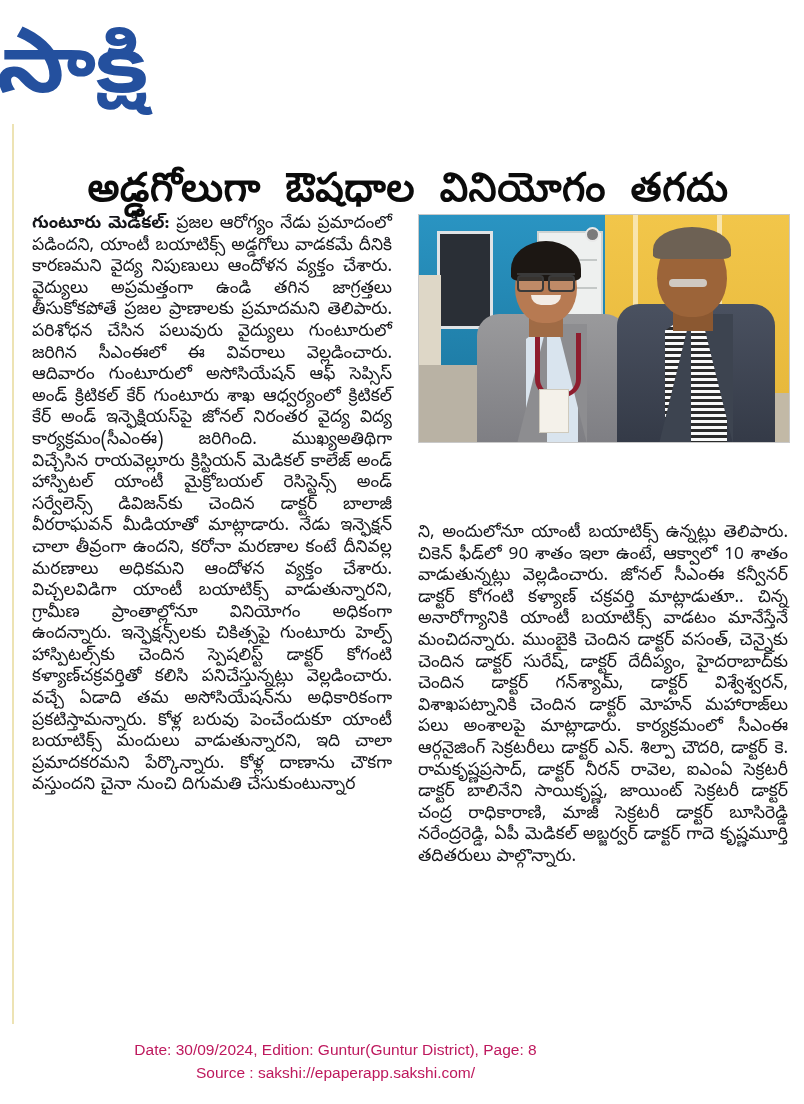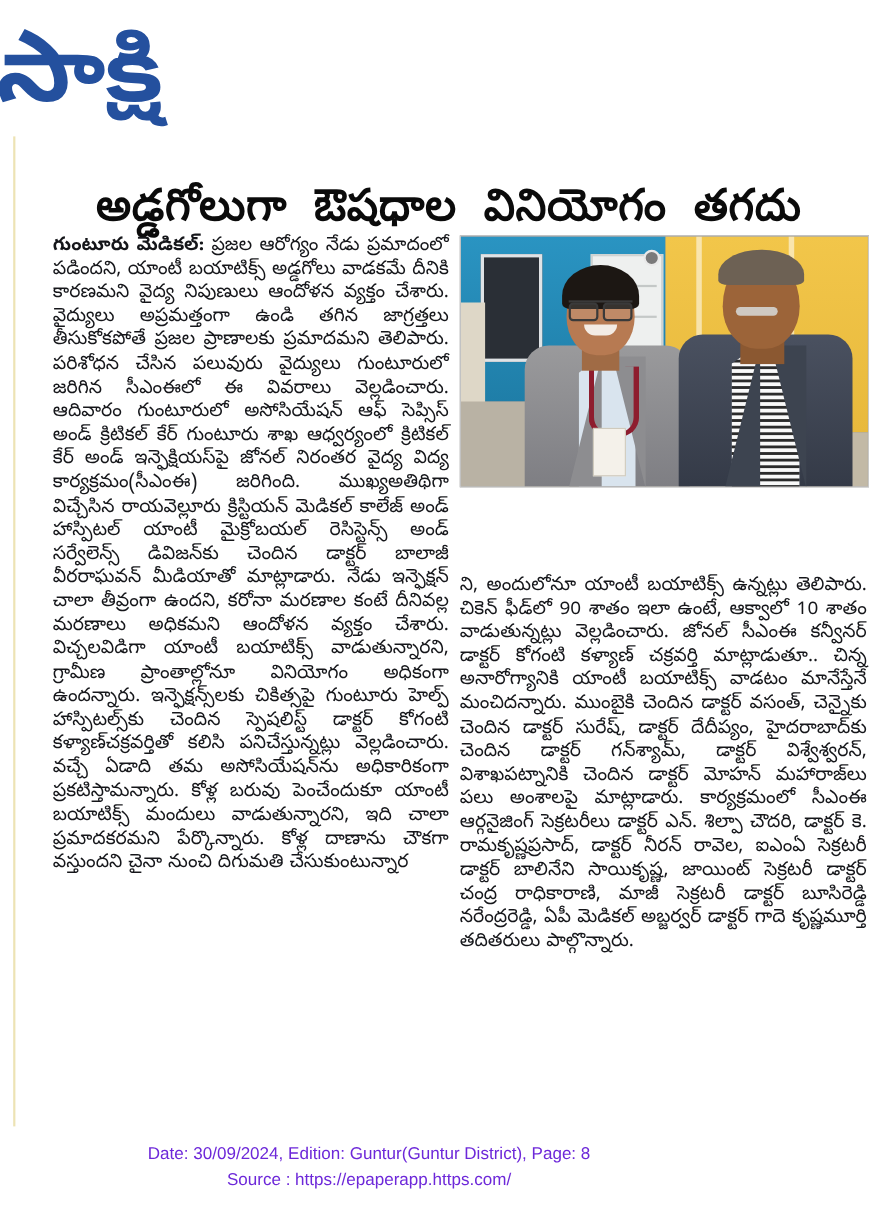--- a/index.html
+++ b/index.html
@@ -70,21 +70,21 @@
     position: absolute;
     font-family: "Noto Sans Telugu", "DejaVu Sans", sans-serif;
     font-size: 17.2px;
     line-height: 21.6px;
     text-align: justify;
     text-justify: inter-word;
     color: #15161a;
     word-spacing: 0.5px;
   }
   .col-left {
-    left: 48px;
+    left: 32px;
     top: 214px;
     width: 360px;
   }
   .col-right {
     left: 418px;
     top: 523px;
     width: 370px;
   }
   .col p {
     margin: 0;
@@ -327,21 +327,21 @@
     color: #0b0b0b;
   }
 
   
   .footer {
     position: absolute;
     left: 0;
     top: 1038px;
     width: 671px;
     text-align: center;
-    color: #6d28d9;
+    color: #be185d;
     font-family: "Liberation Sans", sans-serif;
     font-size: 15.5px;
     line-height: 23px;
   }
   .footer div { white-space: nowrap; }
 </style>
 </head>
 <body>
 
 <div class="masthead">
@@ -406,14 +406,14 @@
 
 <div class="caption">
 </div>
 
 <div class="col col-right">
   <p>ని, అందులోనూ యాంటీ బయాటిక్స్ ఉన్నట్లు తెలిపారు. చికెన్ ఫీడ్‌లో 90 శాతం ఇలా ఉంటే, ఆక్వాలో 10 శాతం వాడుతున్నట్లు వెల్లడించారు. జోనల్ సీఎంఈ కన్వీనర్ డాక్టర్ కోగంటి కళ్యాణ్ చక్రవర్తి మాట్లాడుతూ.. చిన్న అనారోగ్యానికి యాంటీ బయాటిక్స్ వాడటం మానేస్తేనే మంచిదన్నారు. ముంబైకి చెందిన డాక్టర్ వసంత్, చెన్నైకు చెందిన డాక్టర్ సురేష్, డాక్టర్ దేదీప్యం, హైదరాబాద్‌కు చెందిన డాక్టర్ గన్‌శ్యామ్, డాక్టర్ విశ్వేశ్వరన్, విశాఖపట్నానికి చెందిన డాక్టర్ మోహన్ మహారాజ్‌లు పలు అంశాలపై మాట్లాడారు. కార్యక్రమంలో సీఎంఈ ఆర్గనైజింగ్ సెక్రటరీలు డాక్టర్ ఎన్. శిల్పా చౌదరి, డాక్టర్ కె. రామకృష్ణప్రసాద్, డాక్టర్ నీరన్ రావెల, ఐఎంఏ సెక్రటరీ డాక్టర్ బాలినేని సాయికృష్ణ, జాయింట్ సెక్రటరీ డాక్టర్ చంద్ర రాధికారాణి, మాజీ సెక్రటరీ డాక్టర్ బూసిరెడ్డి నరేంద్రరెడ్డి, ఏపీ మెడికల్ అబ్జర్వర్ డాక్టర్ గాదె కృష్ణమూర్తి తదితరులు పాల్గొన్నారు.</p>
 </div>
 
 <div class="footer">
   <div>Date: 30/09/2024, Edition: Guntur(Guntur District), Page: 8</div>
-  <div>Source : https://epaperapp.https.com/</div>
+  <div>Source : sakshi://epaperapp.sakshi.com/</div>
 </div>
 
 </body></html>

